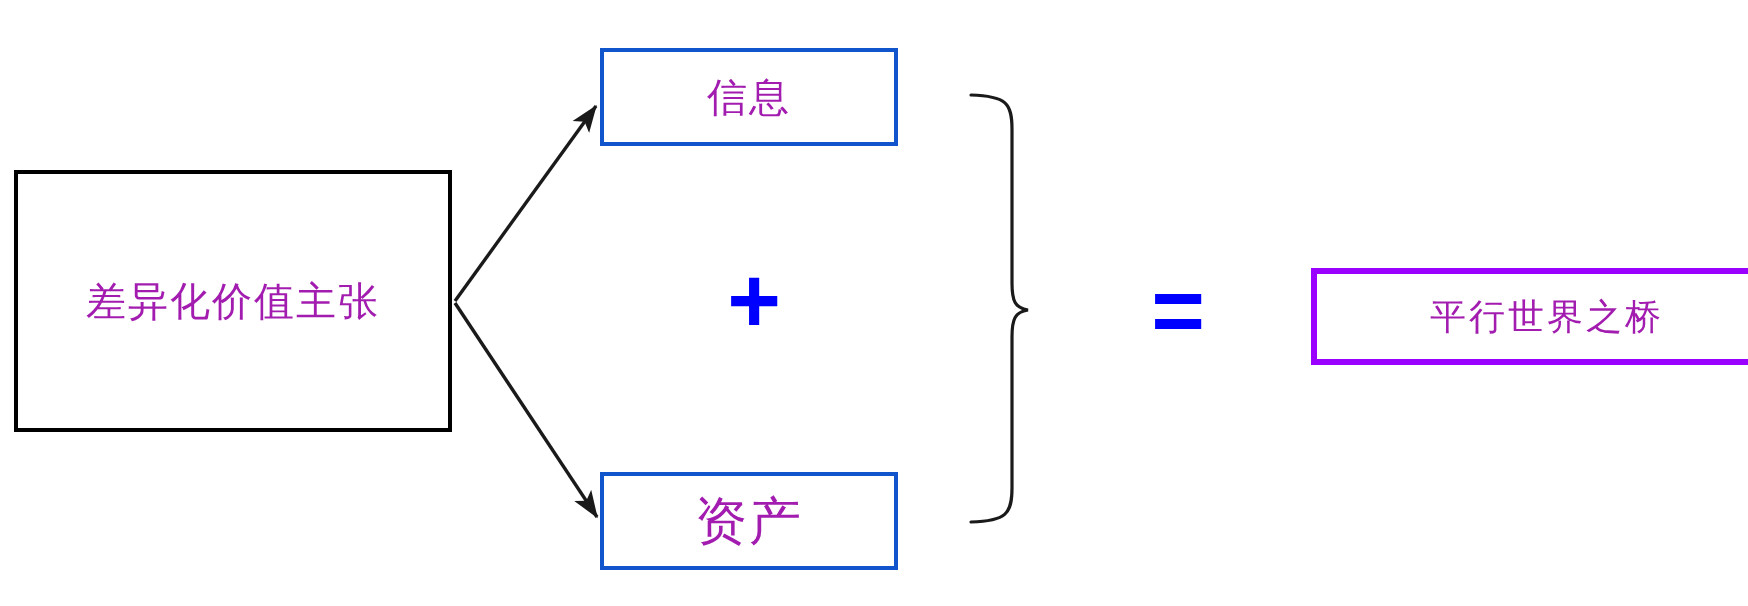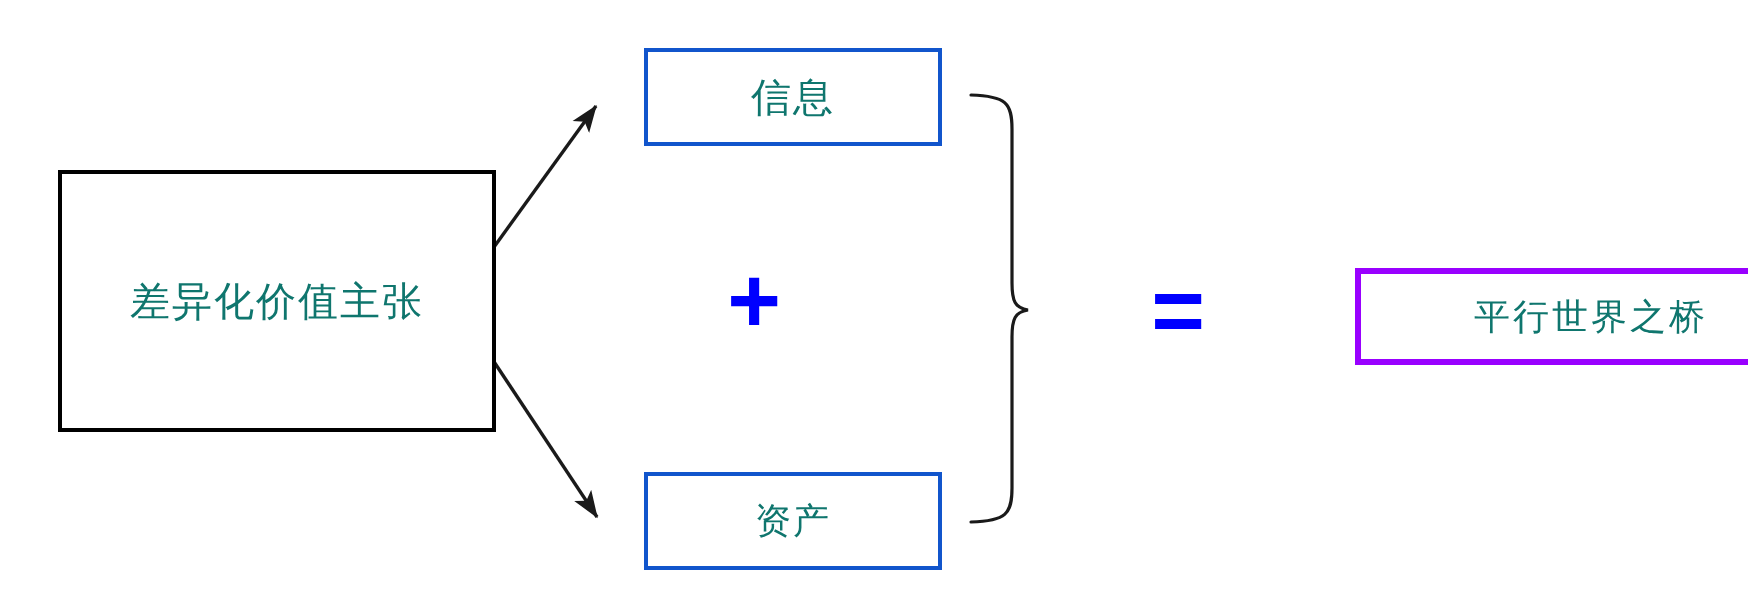--- a/index.html
+++ b/index.html
@@ -17,24 +17,23 @@
     background: #ffffff;
     overflow: hidden;
   }
   .node {
     position: absolute;
     box-sizing: border-box;
     background: #ffffff;
     display: flex;
     align-items: center;
     justify-content: center;
-    color: #0f766e;
+    color: #a21caf;
     line-height: 1;
     white-space: nowrap;
-    margin-left: 44px;
   }
   .node .label {
     display: block;
   }
 
   
   #box-value-proposition {
     left: 14px;
     top: 170px;
     width: 438px;
@@ -53,21 +52,21 @@
     border: 4px solid #1155cc;
     font-size: 40px;
     letter-spacing: 2px;
   }
   #box-assets {
     left: 600px;
     top: 472px;
     width: 298px;
     height: 98px;
     border: 4px solid #1155cc;
-    font-size: 36px;
+    font-size: 52px;
     letter-spacing: 2px;
   }
 
   
   #box-bridge {
     left: 1311px;
     top: 268px;
     width: 472px;
     height: 97px;
     border: 6px solid #9900ff;

